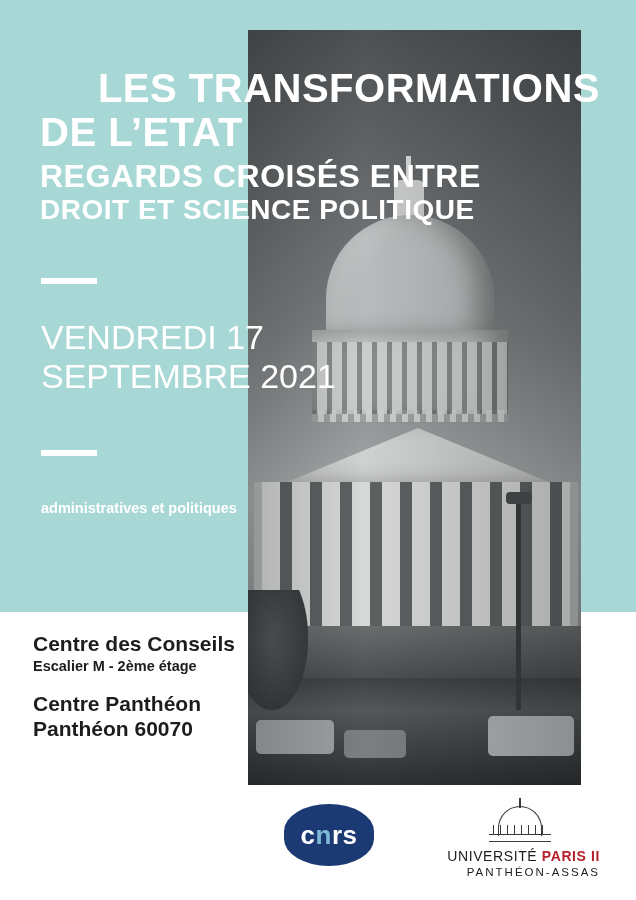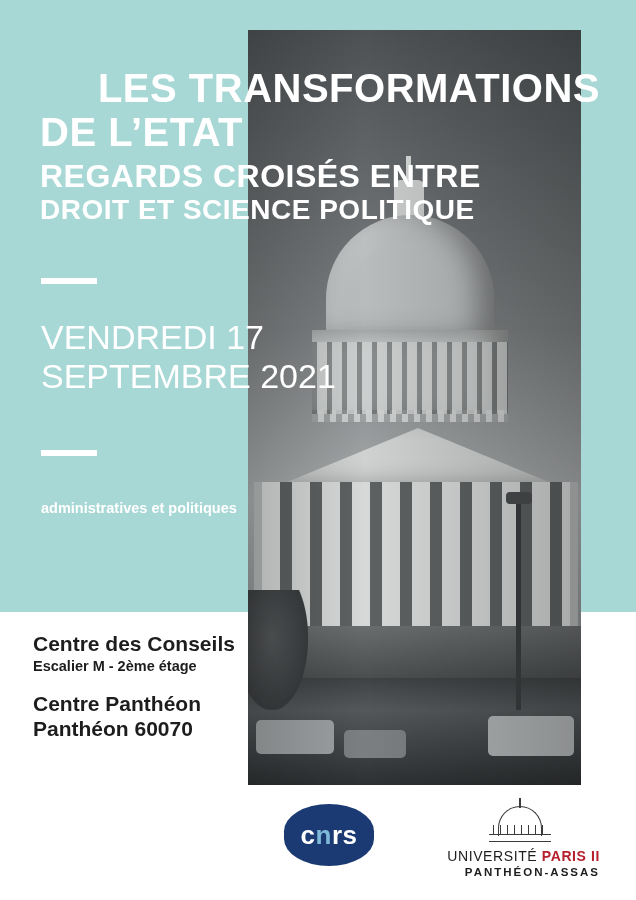--- a/index.html
+++ b/index.html
@@ -318,21 +318,20 @@
   }
   .univ-l1 {
     font-size: 14px;
     letter-spacing: .6px;
   }
   .univ-l1 .red { color: #b5202c; font-weight: bold; }
   .univ-l2 {
     font-size: 11.5px;
     letter-spacing: 2px;
     margin-top: 2px;
-    font-weight: bold;
   }
 </style>
 </head>
 <body>
 
 <div class="poster">
 
   <div class="teal-band"></div>
 
   <div class="photo">

